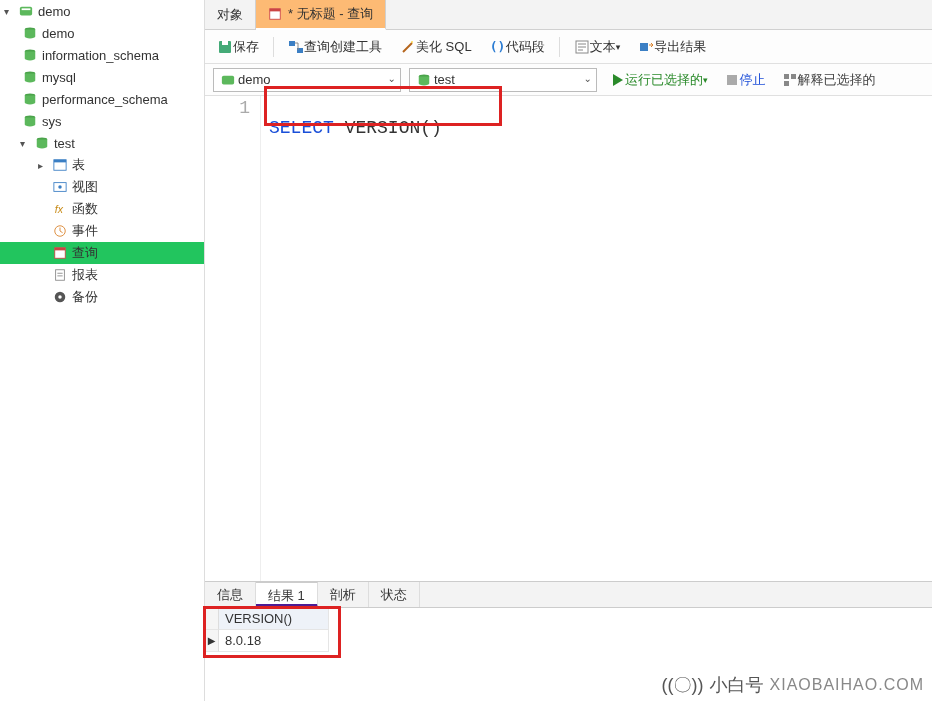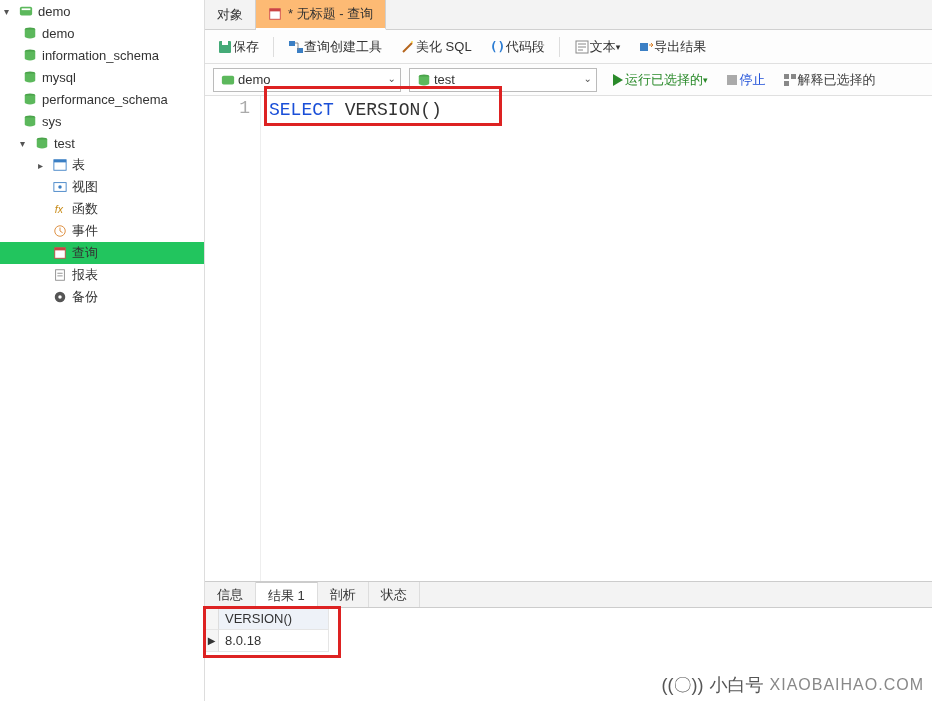--- a/index.html
+++ b/index.html
@@ -142,21 +142,21 @@
     text-align: right;
     padding: 2px 10px 0 0;
     color: #aaa;
     background: #fff;
     border-right: 1px solid #eee;
   }
   .code-area {
     flex: 1;
     padding: 2px 8px;
   }
-  .code-line { height: 24px; line-height: 24px; }
+  .code-line { height: 24px; line-height: 24px; margin-top: 18px; }
   .kw { color: #1a4fd8; }
   .fn { color: #333; }
   .highlight-box {
     position: absolute;
     left: 59px;
     top: -10px;
     width: 238px;
     height: 40px;
     border: 3px solid #d22;
     pointer-events: none;
@@ -175,21 +175,21 @@
     background: #f3f3f3;
     border-bottom: 1px solid #ccc;
   }
   .result-tab {
     padding: 4px 12px;
     cursor: pointer;
     border-right: 1px solid #ddd;
   }
   .result-tab.active {
     background: #fff;
-    border-bottom: 2px solid #4c1d95;
+    border-bottom: 4px solid #4c1d95;
     margin-bottom: -1px;
     border-top: 1px solid #ccc;
   }
   .result-grid {
     position: relative;
     flex: 1;
     font-size: 13px;
   }
   .grid-header, .grid-row {
     display: flex;

